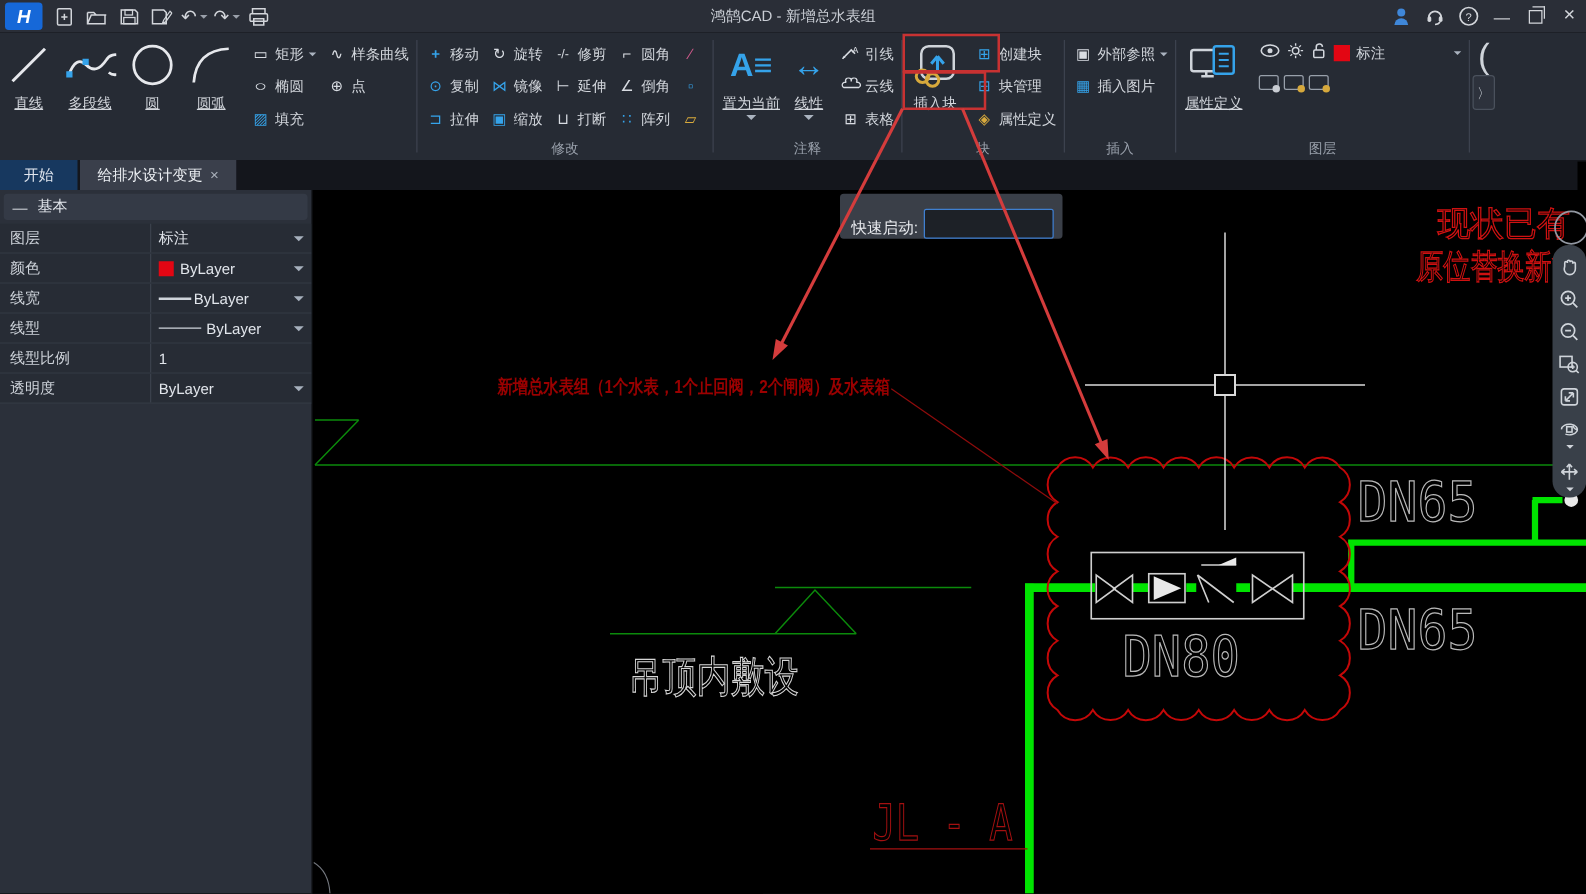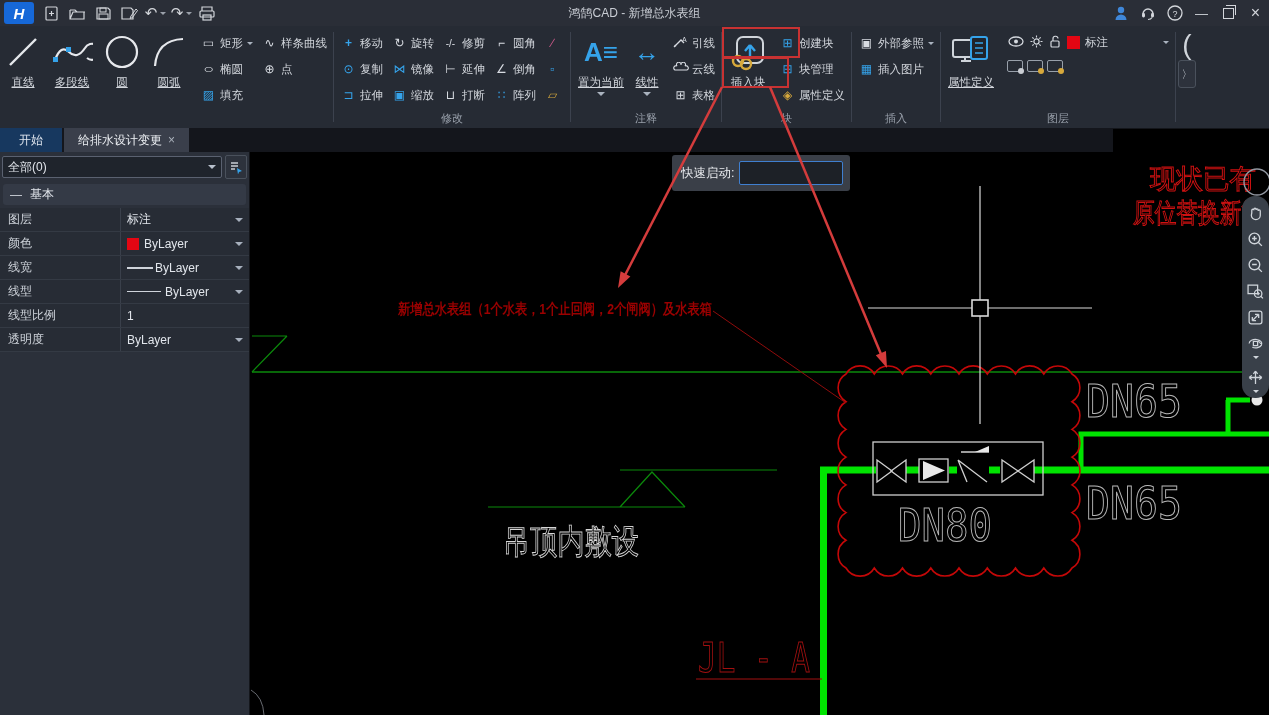--- a/index.html
+++ b/index.html
@@ -31,21 +31,21 @@
   .ic.wt{color:#d8dce2;}
   .ic.yl{color:#d7a93c;}
   .ic.pk{color:#d05a8c;}
   .bcar{width:0;height:0;border:4px solid transparent;border-top-color:#aab3bf;margin:2px auto 0;}
   .minicar{width:0;height:0;border:3.5px solid transparent;border-top-color:#aab3bf;margin-left:4px;margin-top:3px;}
   .mini-lyr{display:inline-block;width:14px;height:10px;border:1px solid #98a0aa;border-radius:2px;position:relative;margin:0 2px;}
   .mini-lyr i{position:absolute;right:-2px;bottom:-3px;width:6px;height:6px;border-radius:50%;}
   .lay-swatch{width:13px;height:13px;background:#e30613;display:inline-block;margin:0 5px 0 3px;}
   .chevbtn{width:16px;height:26px;border:1px solid #4a515c;border-radius:3px;color:#c6cbd2;display:flex;align-items:center;justify-content:center;font-size:11px;background:#2d323c;}
   
-  .tabrow{position:absolute;left:0;top:128px;width:1113px;height:24px;background:#14161c;display:flex;}
+  .tabrow{position:absolute;left:0;top:128px;width:1262px;height:24px;background:#14161c;display:flex;}
   .tab{height:24px;display:flex;align-items:center;justify-content:center;font-size:12px;padding:0 14px;}
   .tab.start{background:#17385f;color:#dfe5ee;width:34px;}
   .tab.doc{background:#3a3f4b;color:#eef1f5;margin-left:2px;}
   .tab .x{margin-left:6px;color:#aab1bb;font-size:12px;}
   
   .props{position:absolute;left:0;top:152px;width:250px;height:563px;background:#2b303a;border-right:1px solid #14161b;box-sizing:border-box;}
   .filter-row{display:flex;align-items:center;padding:3px 2px 2px 2px;}
   .combo{flex:1;height:20px;background:#1f242c;border:1px solid #5a6170;border-radius:2px;color:#e2e6ec;font-size:12px;display:flex;align-items:center;padding:0 5px;}
   .combo .car{margin-left:auto;width:0;height:0;border:4px solid transparent;border-top-color:#b8c0cc;margin-top:4px;}
   .qselbtn{width:20px;height:22px;margin-left:3px;background:#2d323c;border:1px solid #4a515c;border-radius:2px;display:flex;align-items:center;justify-content:center;}
@@ -53,21 +53,21 @@
   .sect .minus{margin-right:8px;color:#cfd4db;}
   .prow{display:grid;grid-template-columns:120px 1fr;height:23px;border-bottom:1px solid #343a44;background:#272c35;}
   .plabel{display:flex;align-items:center;padding-left:8px;font-size:12px;color:#ced3da;}
   .pval{display:flex;align-items:center;border-left:1px solid #3a404b;padding-left:6px;font-size:12px;color:#e2e6ec;}
   .pval .car{margin-left:auto;width:0;height:0;border:4px solid transparent;border-top-color:#a7b0bd;margin-right:6px;margin-top:4px;}
   .sw{width:12px;height:12px;background:#e30613;margin-right:5px;flex:none;}
   .lwline{width:26px;height:0;border-top:2px solid #cfd4db;margin-right:2px;}
   .ltline{width:34px;height:0;border-top:1px solid #cfd4db;margin-right:4px;}
   
   .canvas{position:absolute;left:250px;top:152px;width:1019px;height:563px;background:#000;}
-  .qstart{position:absolute;left:672px;top:155px;width:178px;height:36px;background:#3a3f48;border-radius:3px;display:flex;align-items:center;z-index:5;}
+  .qstart{position:absolute;left:672px;top:155px;width:178px;height:36px;background:#3a3f48;border-radius:3px;display:flex;align-items:flex-end;z-index:5;}
   .qstart label{color:#e8eaee;font-size:12.5px;margin:0 5px 0 9px;}
   .qstart input{width:98px;height:20px;background:#1d2127;border:1.5px solid #3f7fd0;border-radius:2px;color:#e8eaee;outline:none;}
   
   .navbar{position:absolute;left:1242px;top:196px;width:27px;height:202px;background:#394049;border-radius:13px;display:flex;flex-direction:column;align-items:center;padding-top:5px;box-sizing:border-box;z-index:6;}
   .navico{height:26px;display:flex;align-items:center;justify-content:center;}
   .navcar{width:0;height:0;border:3.5px solid transparent;border-top-color:#cfd4da;margin:0 0 2px 0;}
   .overlay{position:absolute;left:0;top:0;width:1269px;height:715px;pointer-events:none;z-index:9;}
 </style>
 </head>
 <body>
@@ -435,32 +435,20 @@
     <div class="tab start">
         <span>开始</span>
       </div>
     <div class="tab doc">
         <span>给排水设计变更</span>
         <span class="x">×</span>
       </div>
   </div>
 
   <div class="props">
-    <div class="filter-row">
-      <div class="combo">
-          <span>全部(0)</span>
-          <span class="car"></span>
-        </div>
-      <div class="qselbtn">
-          <svg width="14" height="14" viewBox="0 0 14 14">
-            <path d="M2 3 h7 M2 6 h7 M2 9 h4" stroke="#c9ced5" stroke-width="1.4"></path>
-            <path d="M8 8 l5 3 -3 1 -1 2.5 z" fill="#35a3ea"></path>
-          </svg>
-        </div>
-    </div>
     <div class="sect">
         <span class="minus">—</span>
         <span>基本</span>
       </div>
     <div class="prow">
       <div class="plabel">图层</div>
       <div class="pval">
           <span>标注</span>
           <span class="car"></span>
         </div>

